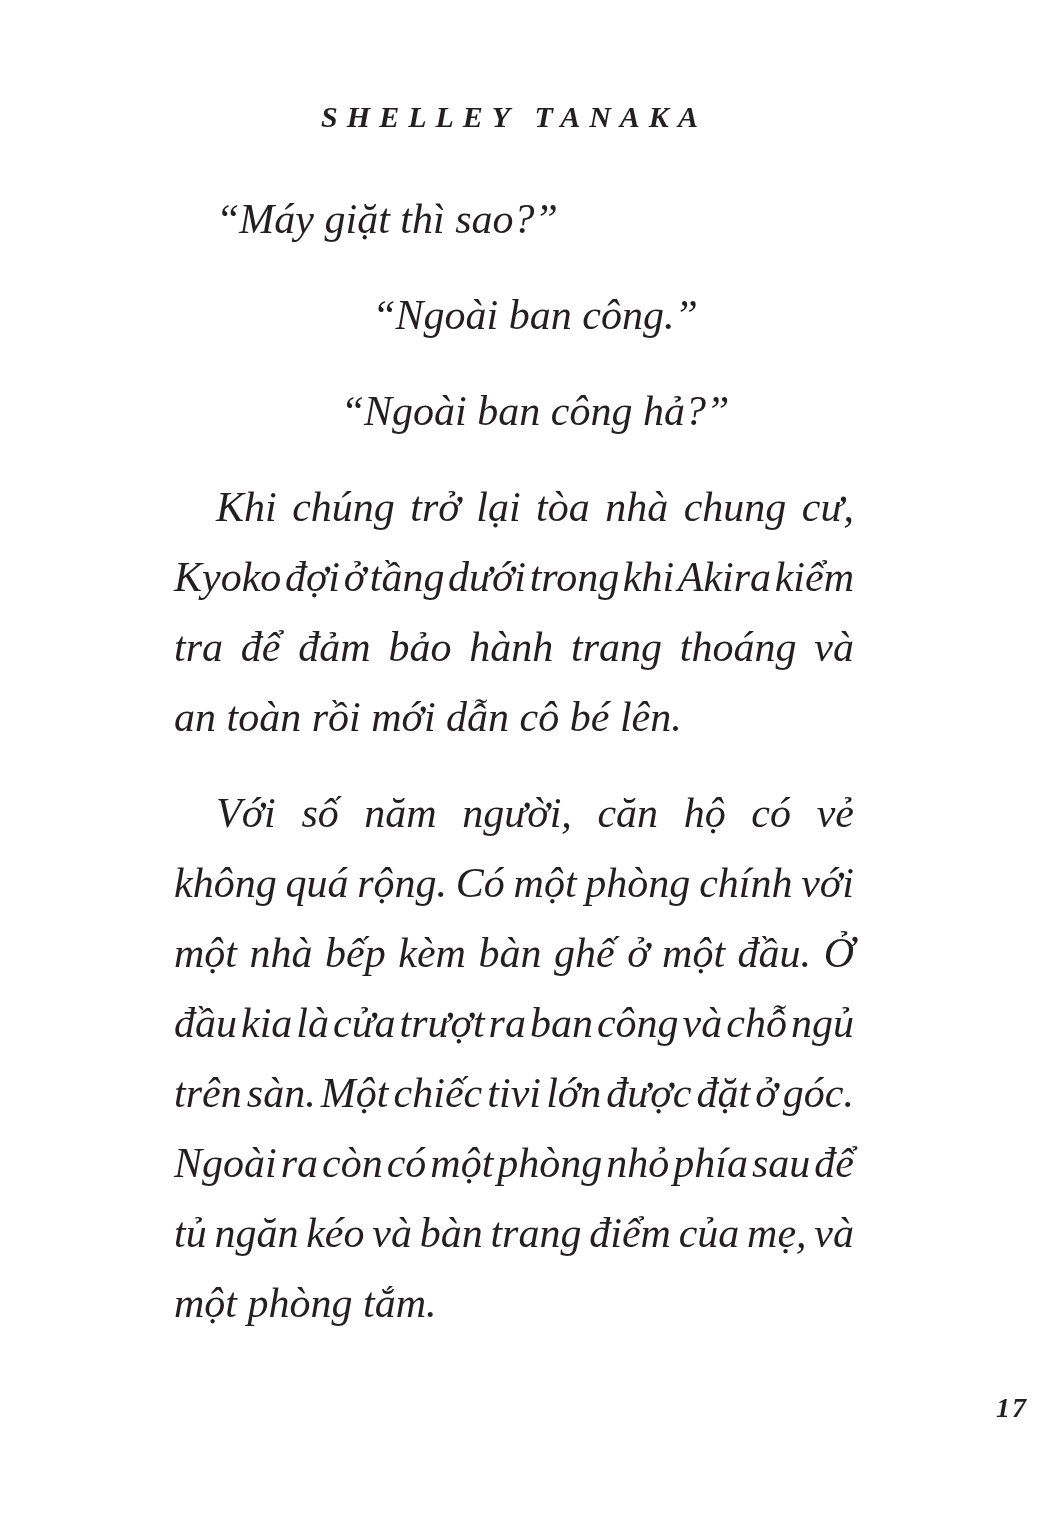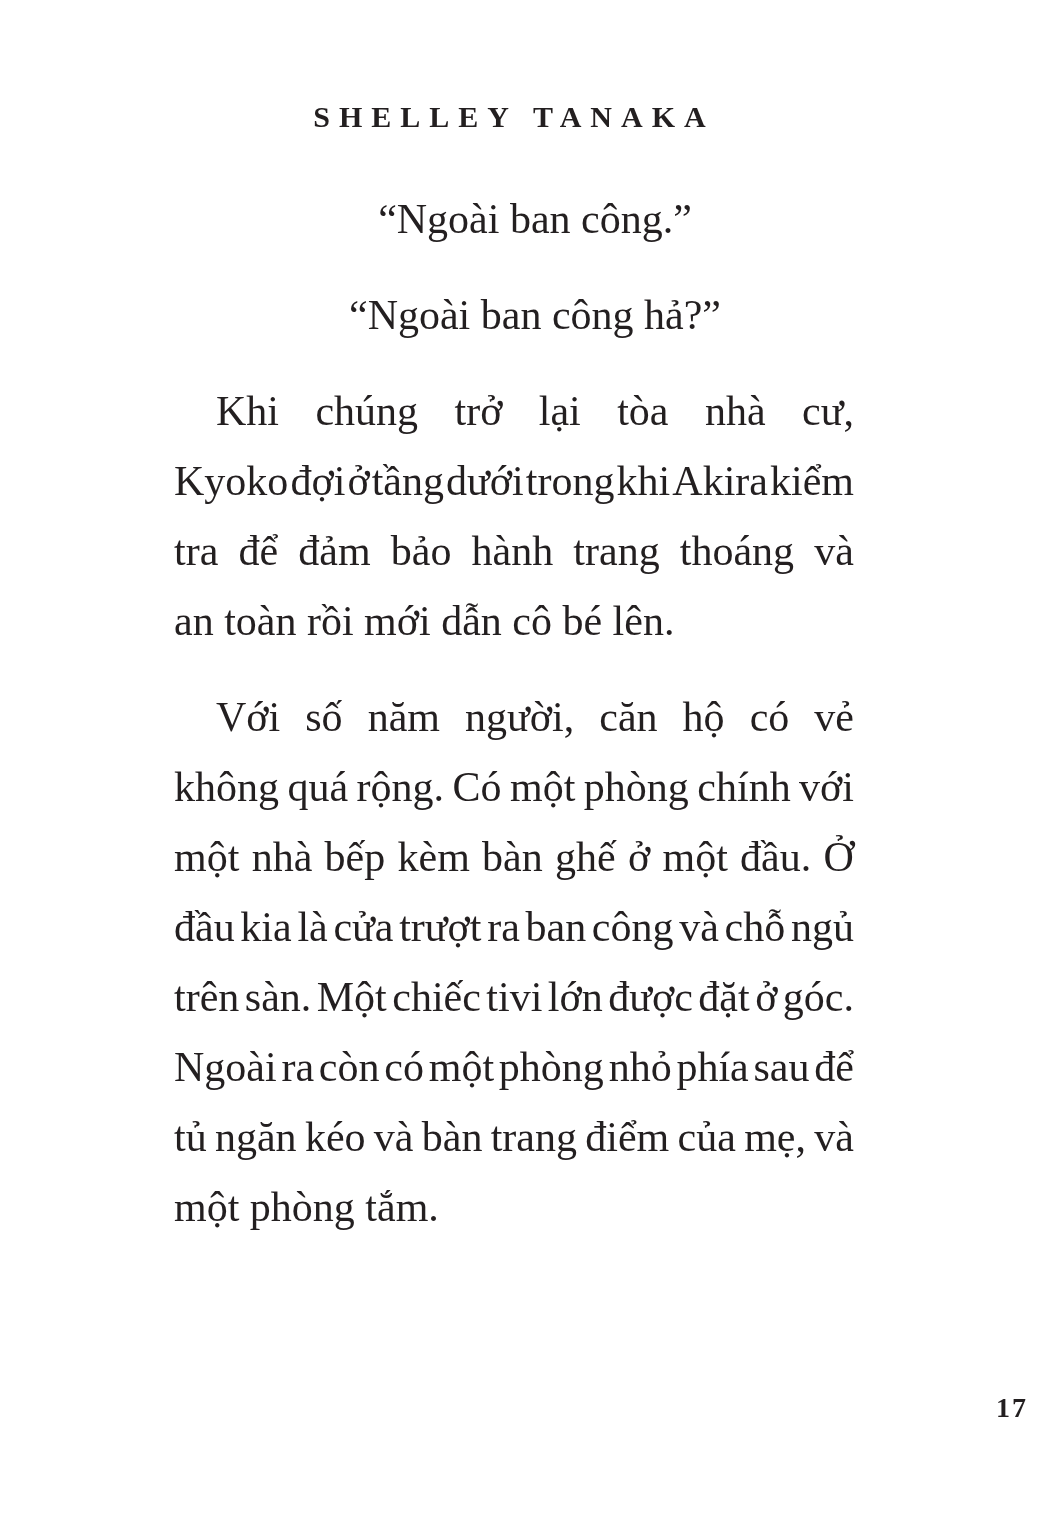--- a/index.html
+++ b/index.html
@@ -8,20 +8,21 @@
     background: #ffffff;
   }
   .page {
     position: relative;
     width: 1028px;
     height: 1528px;
     background: #ffffff;
     color: #231f20;
     font-family: "Liberation Serif", serif;
     overflow: hidden;
+    font-style: italic;
   }
   .header {
     padding-top: 100px;
     text-align: center;
     font-size: 30px;
     font-weight: 600;
     letter-spacing: 9px;
     font-family: "Liberation Serif", serif;
   }
   .text-block {
@@ -62,29 +63,31 @@
     display: inline-block;
   }
 </style>
 </head>
 <body>
 
 <div class="page" style="background: rgb(255, 255, 255); color: rgb(35, 31, 32);">
   <div class="header">SHELLEY TANAKA</div>
 
   <div class="text-block">
+      <div class="line indent">“Máy giặt thì sao?”</div>
       <div class="line indent gap">“Ngoài ban công.”</div>
       <div class="line indent gap">“Ngoài ban công hả?”</div>
       <div class="line indent justify gap">
         <span class="word">Khi</span>
         <span class="word">chúng</span>
         <span class="word">trở</span>
         <span class="word">lại</span>
         <span class="word">tòa</span>
         <span class="word">nhà</span>
+        <span class="word">chung</span>
         <span class="word">cư,</span>
       </div>
       <div class="line justify">
         <span class="word">Kyoko</span>
         <span class="word">đợi</span>
         <span class="word">ở</span>
         <span class="word">tầng</span>
         <span class="word">dưới</span>
         <span class="word">trong</span>
         <span class="word">khi</span>

